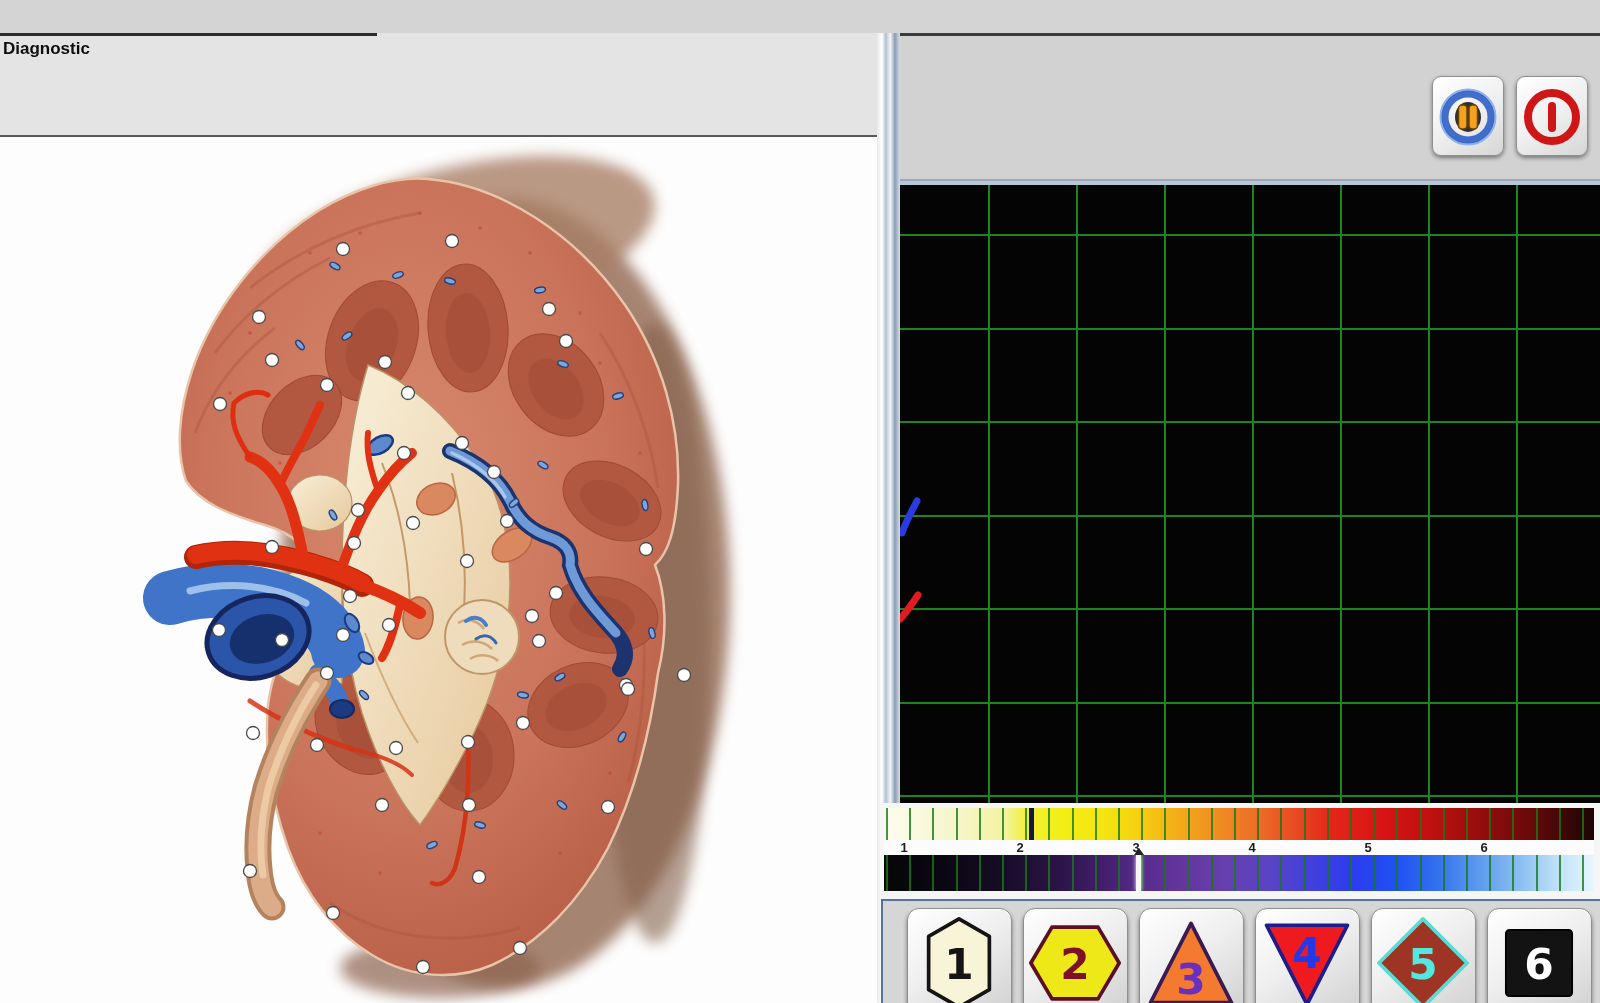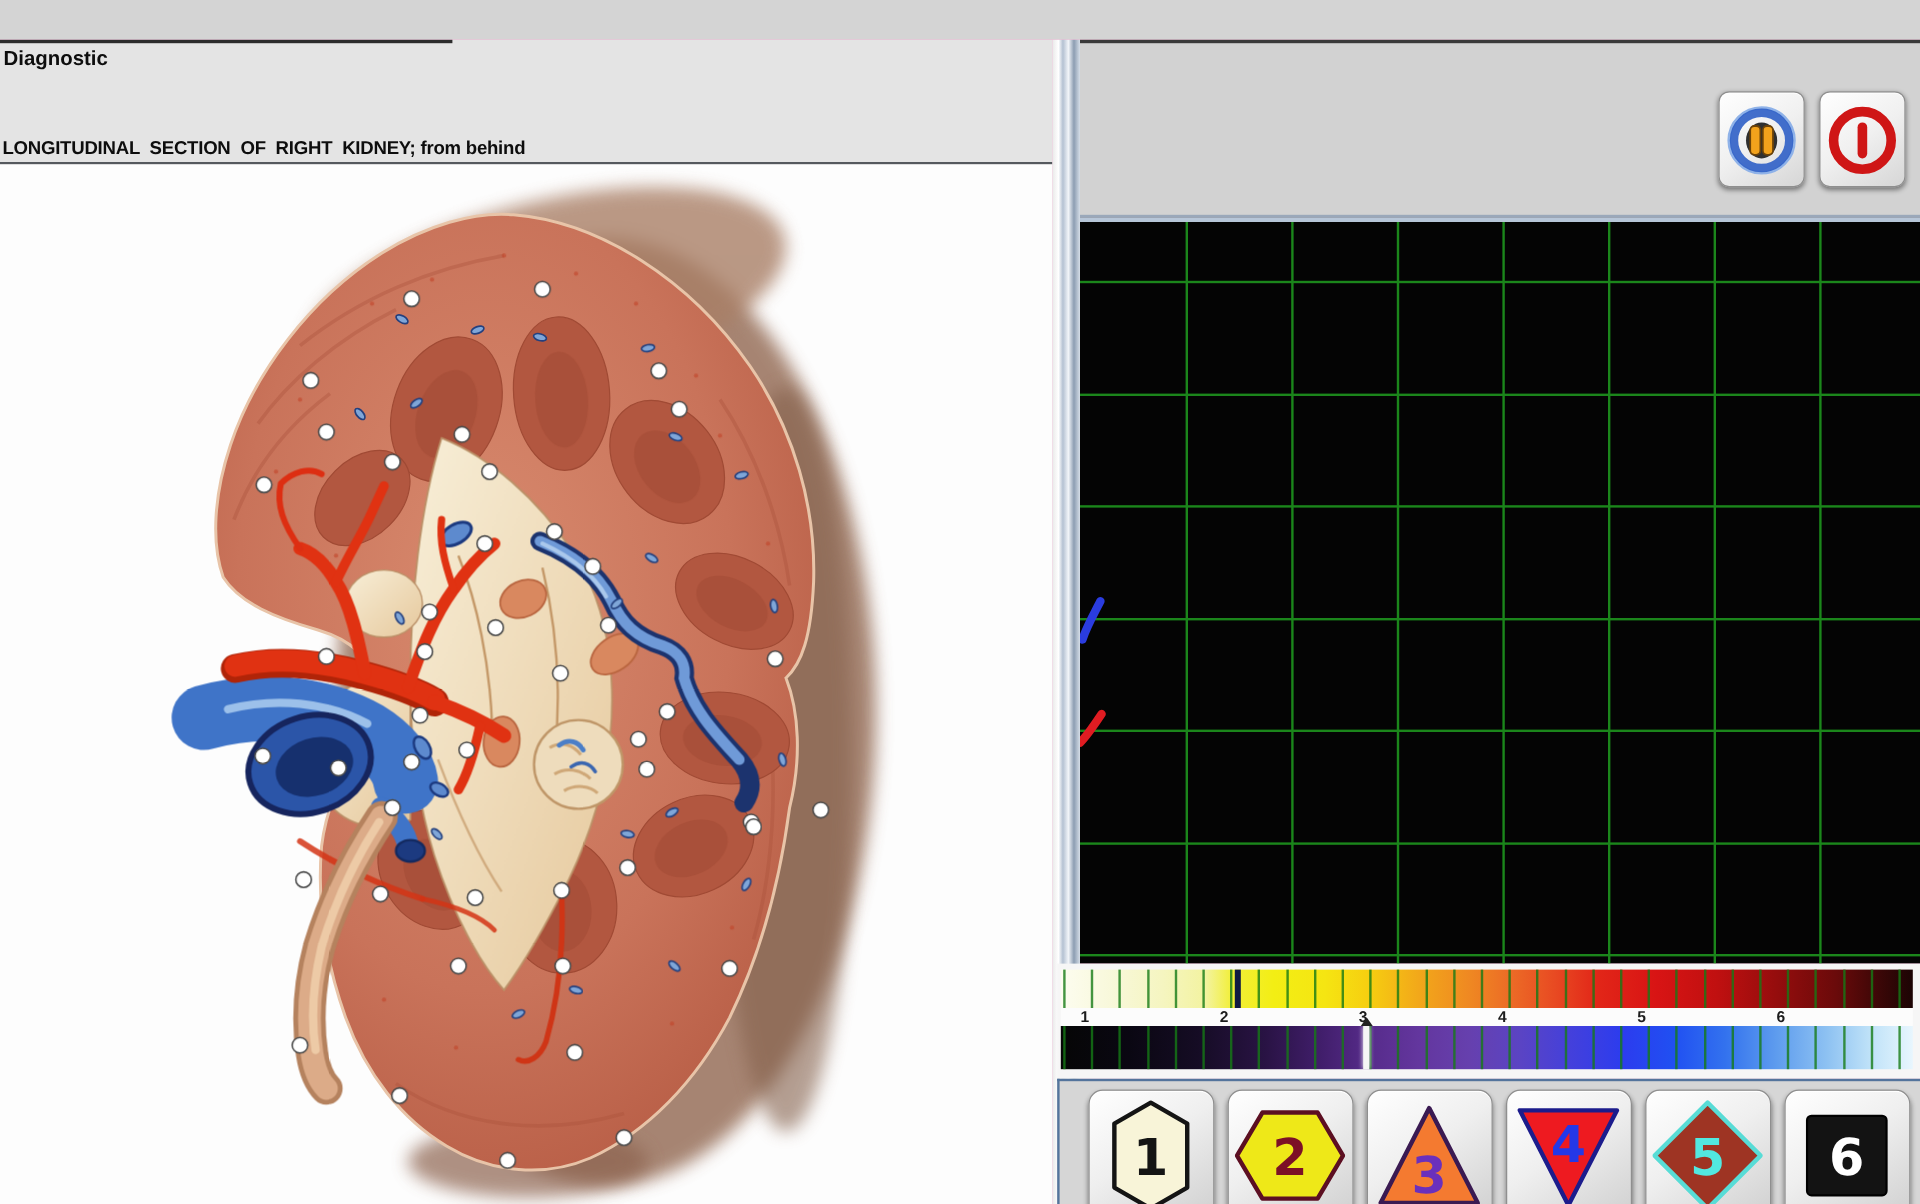--- a/index.html
+++ b/index.html
@@ -50,21 +50,20 @@
   .sev-btn svg{position:absolute;left:5px;top:6px;}
 </style>
 </head>
 <body>
 
 <div id="stage">
 
   <div id="left-header" class="abs">
     <div id="top-line" class="abs"></div>
     <div id="window-title" class="abs">Diagnostic</div>
-    <div id="image-caption" class="abs">LONGITUDINAL  SECTION  OF  RIGHT  KIDNEY; from behind</div>
   </div>
   <div id="caption-underline" class="abs"></div>
 
   <div id="image-area" class="abs">
 
     <svg id="kidney-svg" width="877" height="893" viewBox="0 104 877 893" xmlns="http://www.w3.org/2000/svg">
       <defs>
         <radialGradient id="gradCortex" cx="45%" cy="40%" r="75%">
           <stop offset="0%" stop-color="#d88a6e"></stop>
             <stop offset="55%" stop-color="#c9735a"></stop>

